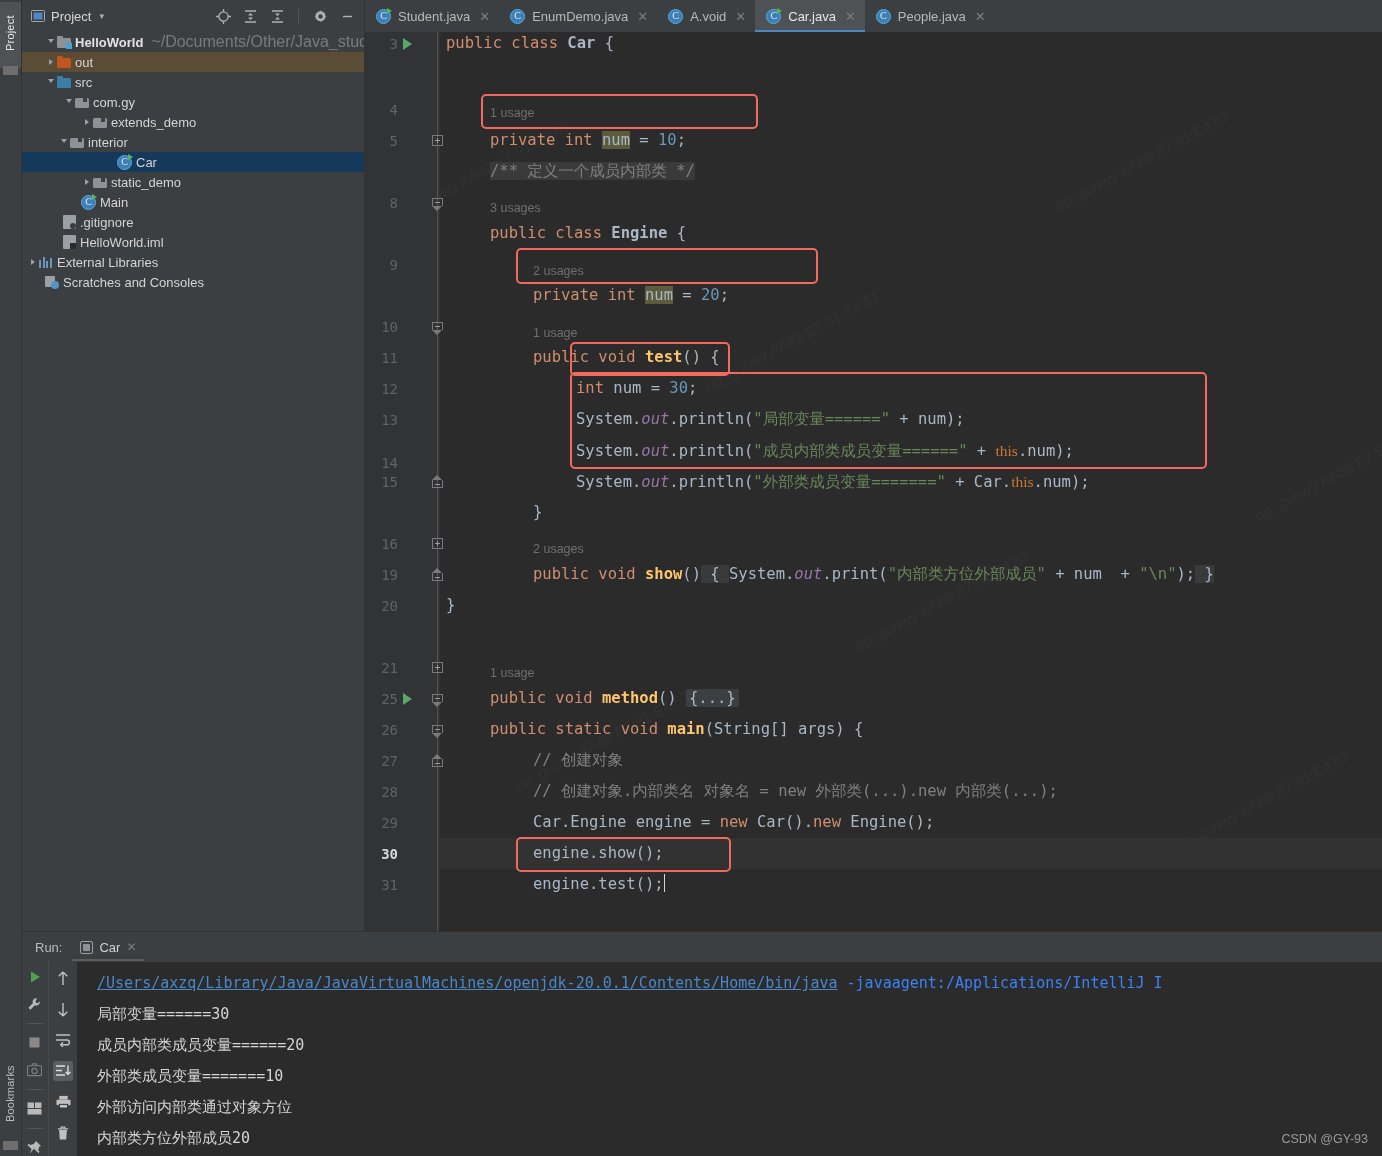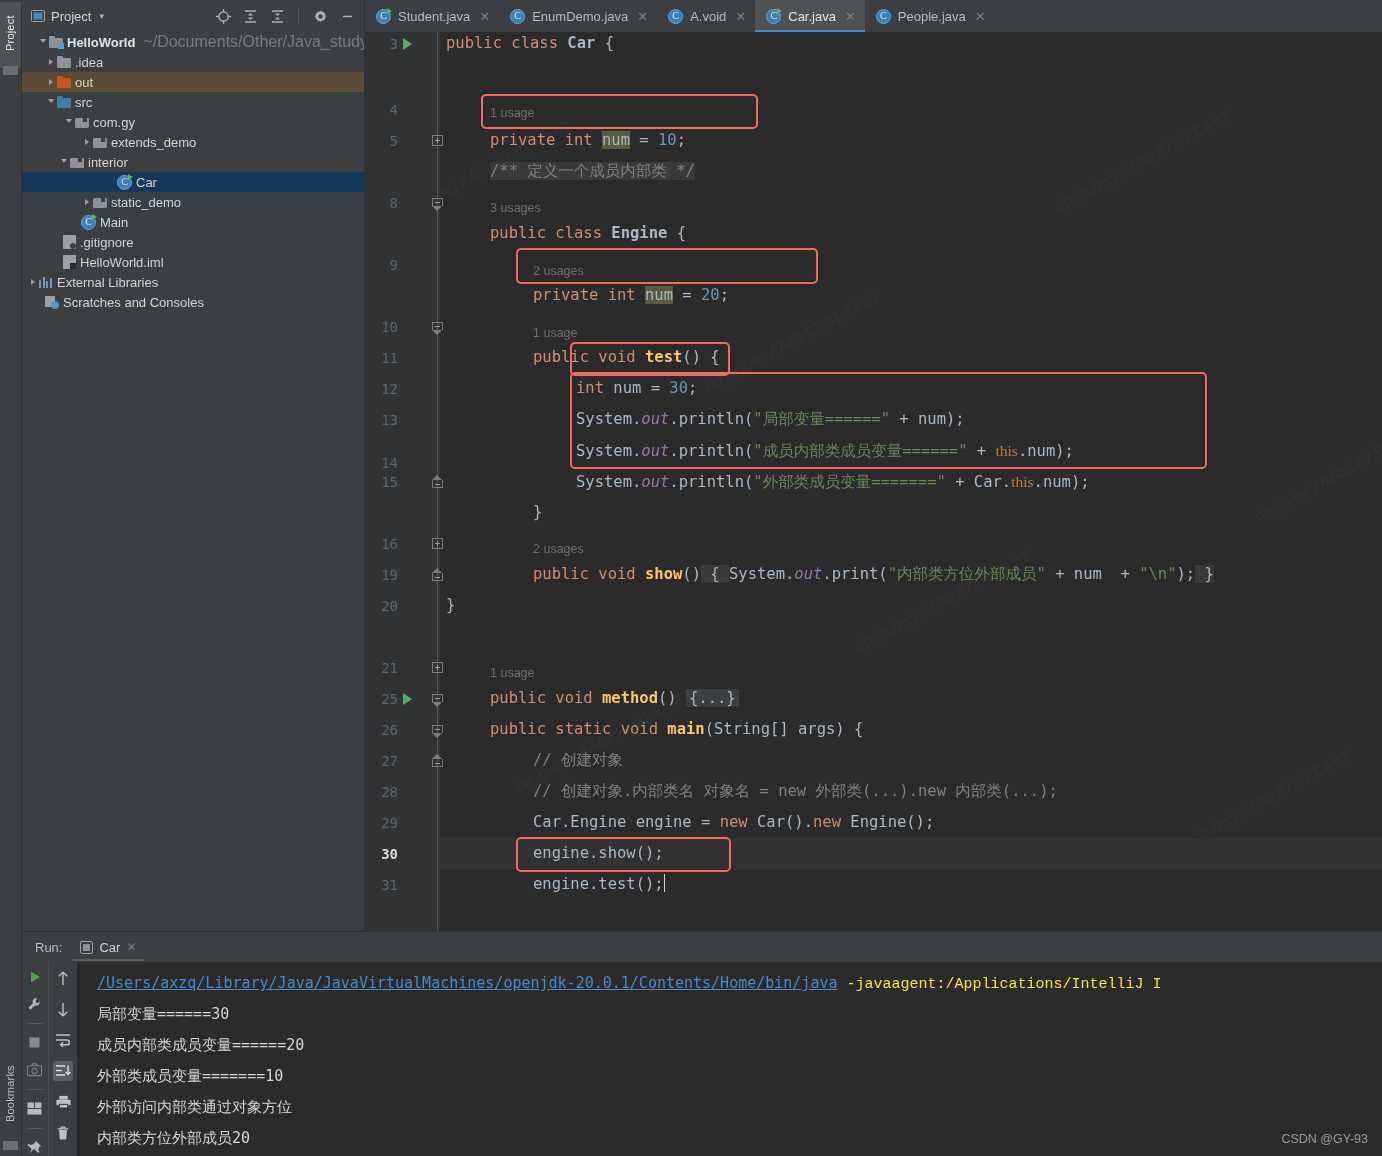--- a/index.html
+++ b/index.html
@@ -154,21 +154,21 @@
   .cbar2{width:28px;display:flex;flex-direction:column;align-items:center;padding-top:6px;gap:11px;background:#3c3f41;border-left:1px solid #4b4b4b;}
   .cbtn{width:20px;height:20px;display:flex;align-items:center;justify-content:center;cursor:pointer;border-radius:3px;}
   .cbtn.on{background:#5b5e60;}
   .cdiv{width:16px;height:1px;background:#555;}
   .console{
     flex:1;padding:6px 0 0 20px;overflow:hidden;
     font-family:"DejaVu Sans Mono",monospace;font-size:15px;color:#d4d4d4;
   }
   .cline{height:31px;line-height:31px;white-space:nowrap;}
   .clink{color:#4a87c9;text-decoration:underline;}
-  .cargs{color:#fde047;font-family:Liberation Mono, monospace;}
+  .cargs{color:#3b82f6;}
 
   
   .wm{position:absolute;color:rgba(255,255,255,.035);font-size:15px;transform:rotate(-28deg);pointer-events:none;white-space:nowrap;user-select:none;}
   .csdn{position:absolute;right:14px;bottom:10px;color:#9a9a9a;font-size:12.5px;z-index:60;}
 </style>
 </head>
 <body>
 
 <div class="ide">
 
@@ -268,43 +268,33 @@
             <span class="ltr">C</span>
           </span>
         <span>People.java</span>
         <span class="x">✕</span>
       </div>
     </div>
   </div>
 
   <div class="tree">
 
-    <div class="trow" style="padding-left:16px">
+    <div class="trow" style="padding-left:24px">
       <span class="tw">
           <span class="chev open"></span>
         </span>
       <span class="folder">
           <i style="background:#8d9299"></i>
           <b style="background:#8d9299"></b>
           <s style="position:absolute;right:-1px;bottom:-1px;width:6px;height:6px;background:#4a9fd4;display:block"></s>
         </span>
       <span class="tlabel b">HelloWorld</span>
       <span class="tpath">~/Documents/Other/Java_study/Hello</span>
     </div>
 
-    <div class="trow" style="padding-left:24px">
-      <span class="tw">
-          <span class="chev"></span>
-        </span>
-      <span class="folder">
-          <i style="background:#8d9299"></i>
-          <b style="background:#8d9299"></b>
-        </span>
-      <span class="tlabel">.idea</span>
-    </div>
 
     <div class="trow hl" style="padding-left:24px">
       <span class="tw">
           <span class="chev"></span>
         </span>
       <span class="folder">
           <i style="background:#c2561f"></i>
           <b style="background:#c2561f"></b>
         </span>
       <span class="tlabel">out</span>

